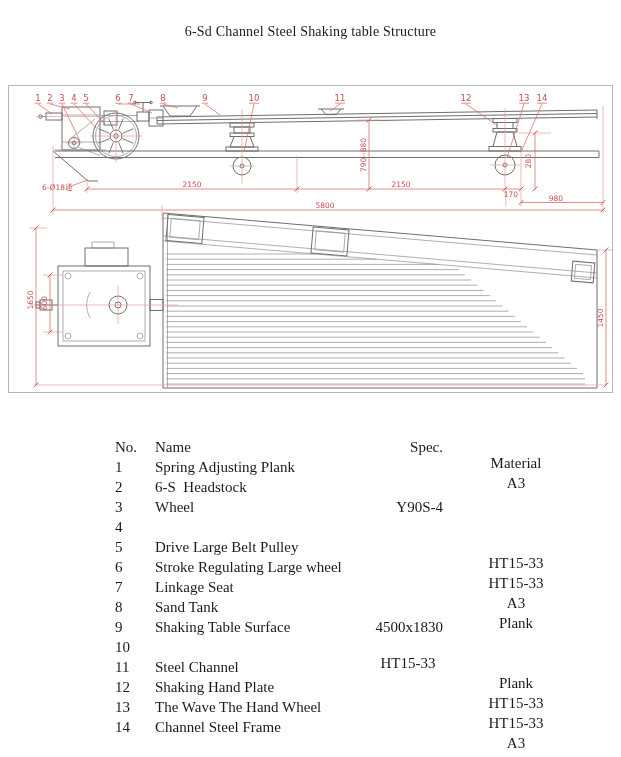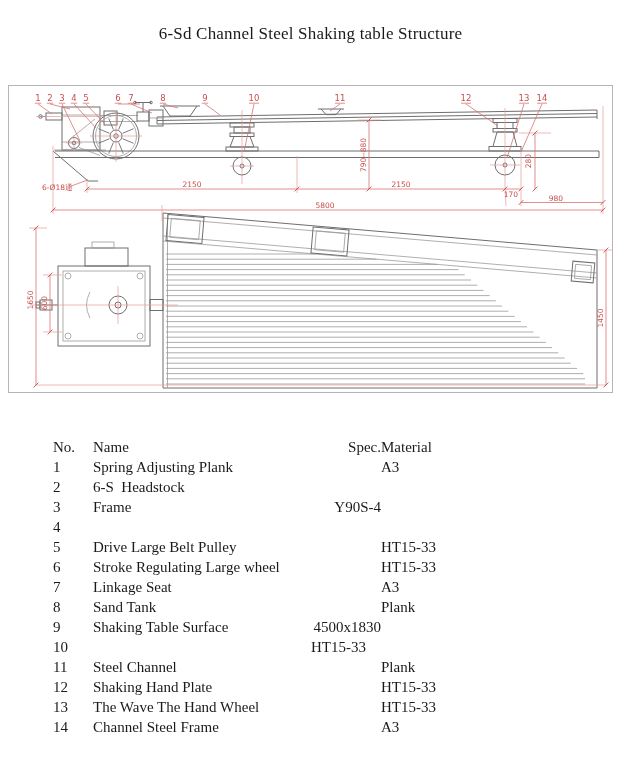--- a/index.html
+++ b/index.html
@@ -1,36 +1,36 @@
 <!DOCTYPE html>
 <html><head>
 <meta charset="utf-8">
 <style>
   html,body{margin:0;padding:0;background:#ffffff;}
   body{width:621px;height:757px;position:relative;overflow:hidden;
        font-family:"Liberation Serif",serif;color:#1a1a1a;}
   .page-title{position:absolute;top:24px;left:0;width:621px;text-align:center;
-       font-size:17px;letter-spacing:.2px;}
+       font-size:14px;letter-spacing:.2px;}
   .drawing-wrap{position:absolute;top:0;left:0;}
   
   .m{stroke:#6e6e6e;fill:none;stroke-width:1;}
   .ml{stroke:#9a9a9a;fill:none;stroke-width:.8;}
   .r{stroke:#e89b9b;fill:none;stroke-width:.7;}
   .rd{stroke:#d97272;fill:none;stroke-width:.8;}
   .rt{fill:#c84e4e;font:7.5px "DejaVu Sans",sans-serif;}
   .co{fill:#c84e4e;font:8.5px "DejaVu Sans",sans-serif;text-anchor:middle;}
   .mid{text-anchor:middle;}
   
   .parts{position:absolute;top:437px;left:0;width:621px;font-size:15px;}
   .prow{display:grid;grid-template-columns:40px 218px 70px 146px;
-        padding-left:53px;height:20px;line-height:20px;}
+        padding-left:115px;height:20px;line-height:20px;}
   .prow .c-no{white-space:pre;}
   .prow .c-name{white-space:pre;}
   .prow .c-spec{text-align:right;white-space:pre;}
-  .prow .c-mat{white-space:pre;}
+  .prow .c-mat{text-align:center;white-space:pre;margin-top:16px;}
 </style>
 </head>
 <body>
 
 <div class="page-title">6-Sd Channel Steel Shaking table Structure</div>
 
 <div class="drawing-wrap">
 <svg width="621" height="420" viewBox="0 0 621 420">
 
   <rect x="8.5" y="85.5" width="604" height="307" fill="none" stroke="#b5b5b5" stroke-width="1"></rect>
@@ -269,21 +269,21 @@
         <span class="c-mat">A3</span>
       </div>
       <div class="prow">
         <span class="c-no">2</span>
         <span class="c-name">6-S  Headstock</span>
         <span class="c-spec"></span>
         <span class="c-mat"></span>
       </div>
       <div class="prow">
         <span class="c-no">3</span>
-        <span class="c-name">Frame</span>
+        <span class="c-name">Wheel</span>
         <span class="c-spec">Y90S-4</span>
         <span class="c-mat"></span>
       </div>
       <div class="prow">
         <span class="c-no">4</span>
         <span class="c-spec"></span>
         <span class="c-mat"></span>
       </div>
       <div class="prow">
         <span class="c-no">5</span>

